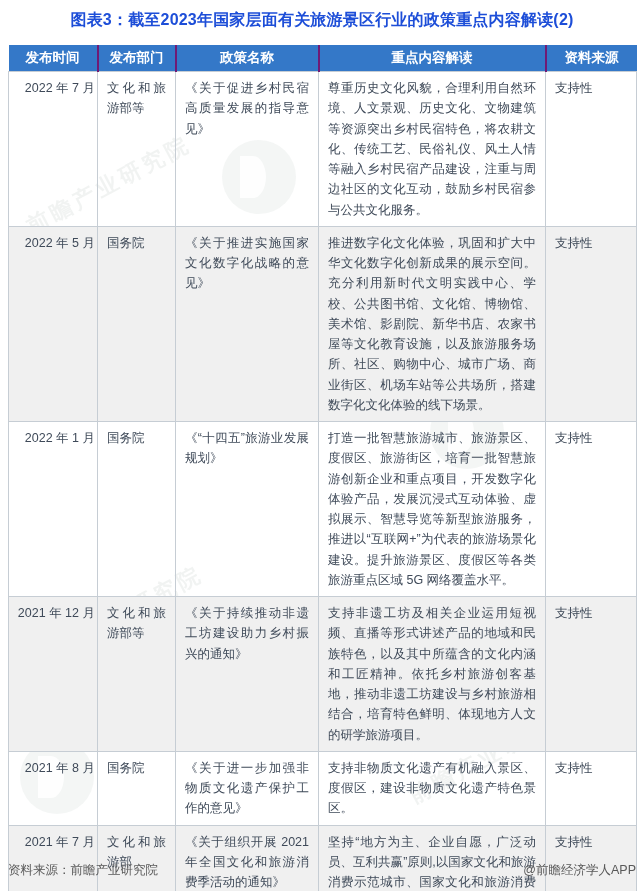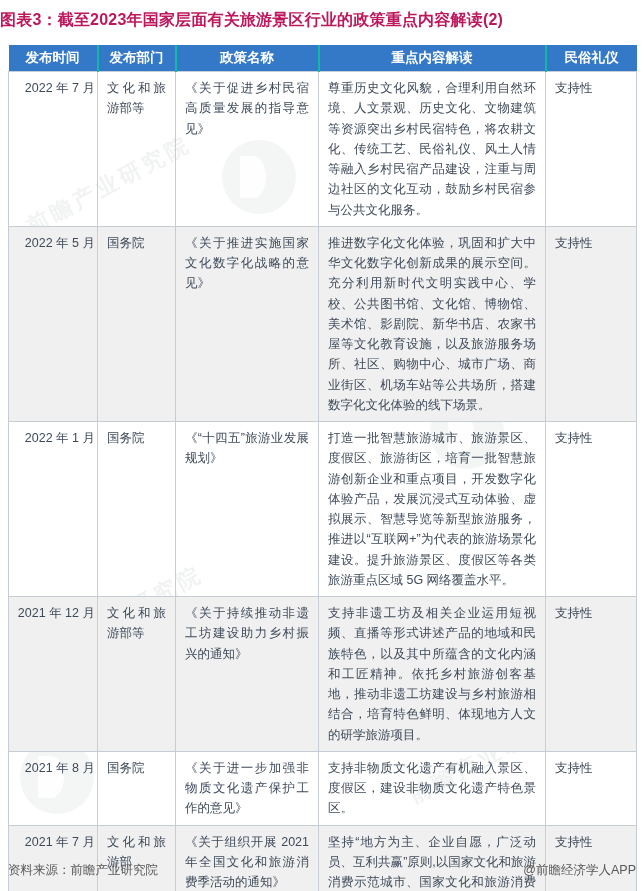--- a/index.html
+++ b/index.html
@@ -11,33 +11,33 @@
   }
   *{box-sizing:border-box;margin:0;padding:0;}
   html,body{background:#FFFFFF;}
   body{
     width:644px;height:891px;position:relative;overflow:hidden;
     font-family:"Liberation Sans","DejaVu Sans",sans-serif;
     color:var(--body-text);
   }
   .title{
     position:absolute;top:10px;left:0;width:100%;
-    font-size:16px;font-weight:bold;color:#be185d;
+    text-align:center;font-size:16px;font-weight:bold;color:#1d4ed8;
     letter-spacing:0.2px;
   }
   .policy-table{
     position:absolute;top:45px;left:8px;width:628px;
     border-collapse:collapse;table-layout:fixed;
     font-size:12.5px;
   }
   .policy-table thead tr{height:24px;}
   .policy-table th{
     background:var(--header-bg);color:var(--header-text);
     font-size:13.5px;font-weight:bold;text-align:center;vertical-align:middle;
-    border-left:2px solid #14b8a6;padding:4px 2px;
+    border-left:2px solid #701a75;padding:4px 2px;
   }
   .policy-table th:first-child{border-left:none;}
   .policy-table td{
     border:1px solid var(--border);
     vertical-align:top;padding:6px 9px;line-height:1.62;
     text-align:justify;
   }
   .policy-table td.cell-date{white-space:nowrap;padding-left:7px;padding-right:2px;text-align:right;}
   .policy-table td.cell-nature{text-align:left;}
   .policy-table tr.alt td{background:var(--alt-row-bg);}
@@ -85,21 +85,21 @@
         <col style="width:143px">
       <col style="width:227px">
         <col style="width:91px">
     </colgroup>
     <thead>
       <tr>
           <th>发布时间</th>
           <th>发布部门</th>
           <th>政策名称</th>
           <th>重点内容解读</th>
-          <th>民俗礼仪</th>
+          <th>资料来源</th>
         </tr>
     </thead>
     <tbody>
         <tr class="r0">
           <td class="cell-date">2022 年 7 月</td>
           <td class="cell-dept">文化和旅游部等</td>
           <td class="cell-policy">《关于促进乡村民宿高质量发展的指导意见》</td>
           <td class="cell-content">尊重历史文化风貌，合理利用自然环境、人文景观、历史文化、文物建筑等资源突出乡村民宿特色，将农耕文化、传统工艺、民俗礼仪、风土人情等融入乡村民宿产品建设，注重与周边社区的文化互动，鼓励乡村民宿参与公共文化服务。</td>
           <td class="cell-nature">支持性</td>
         </tr>

